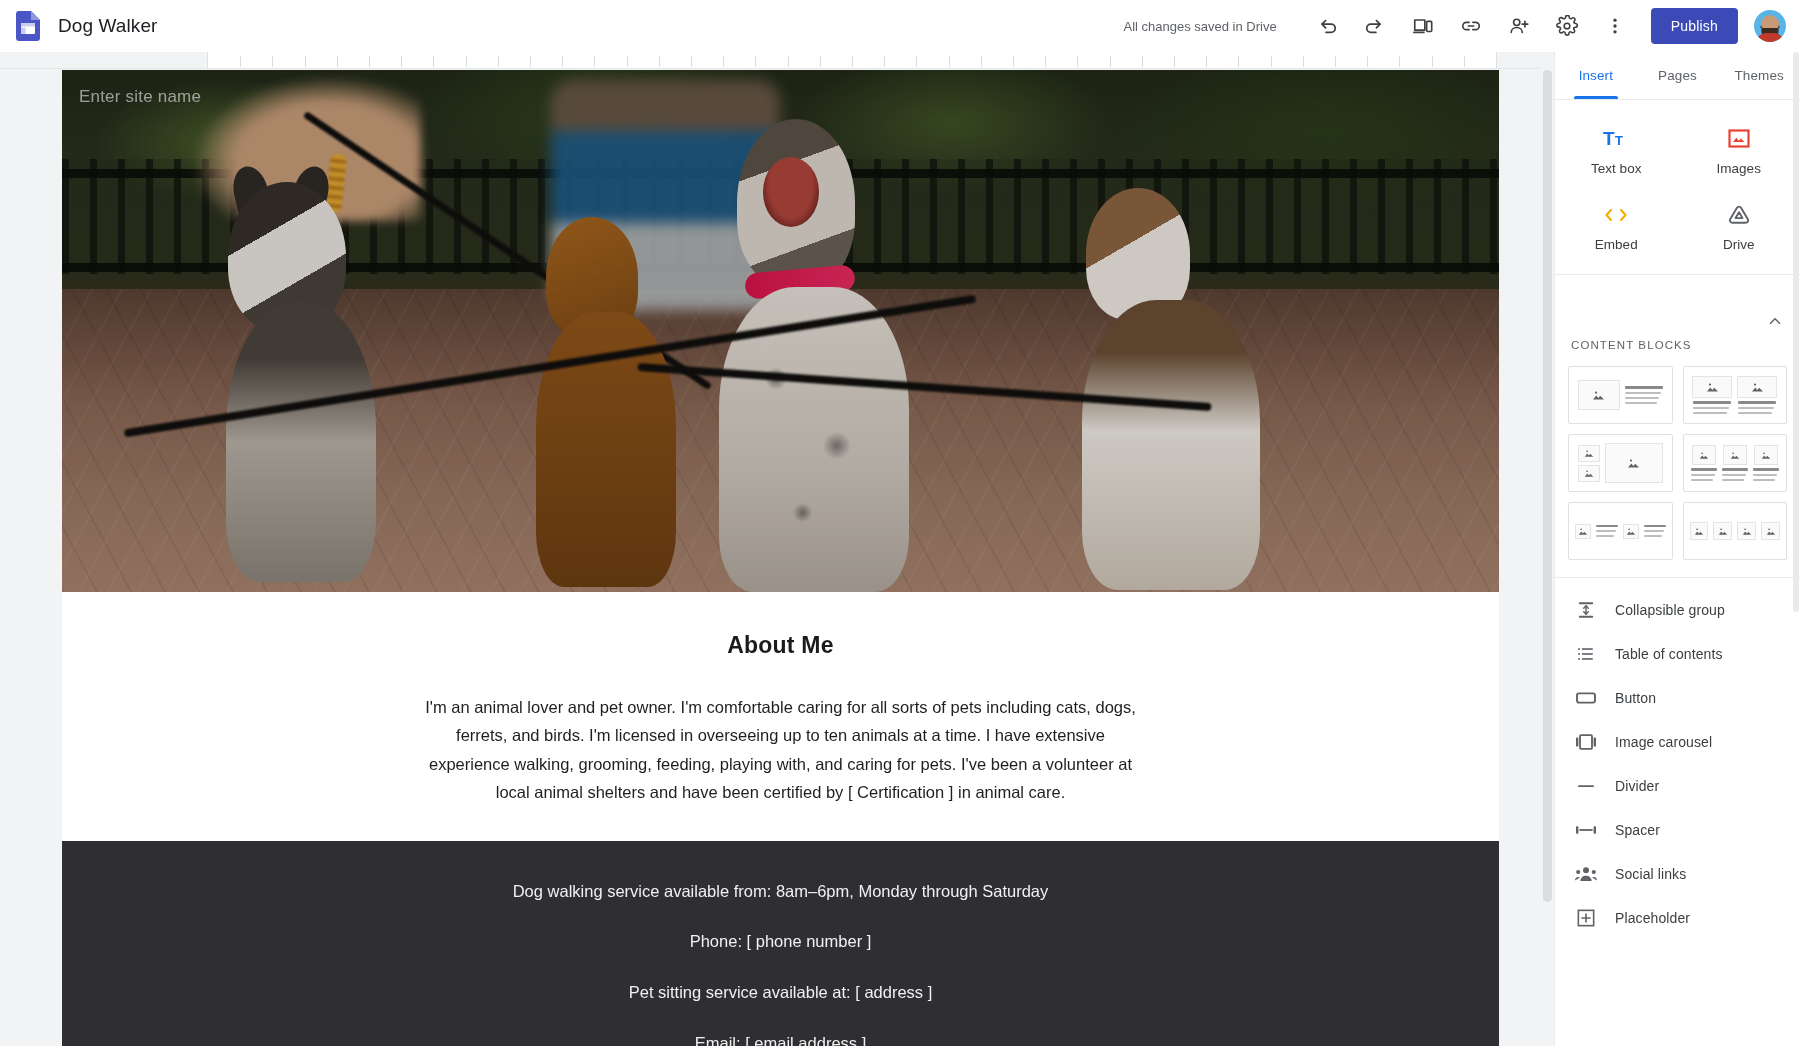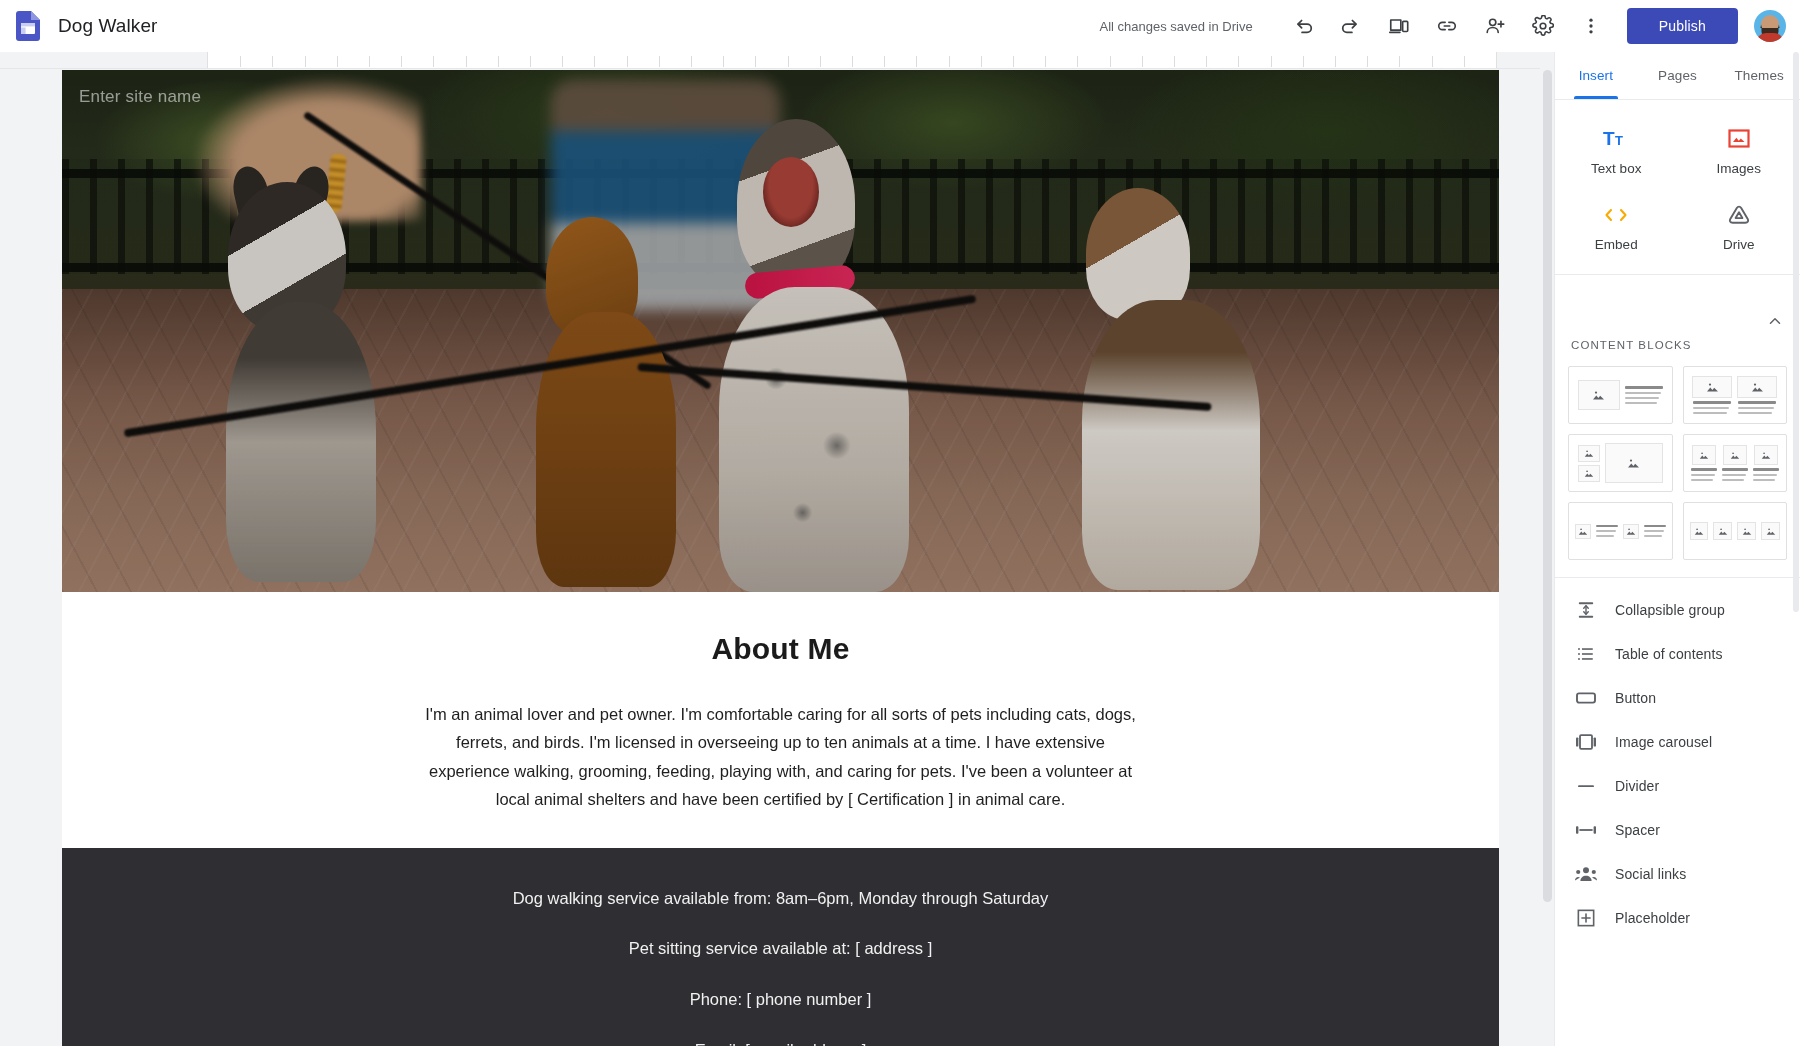--- a/index.html
+++ b/index.html
@@ -22,21 +22,21 @@
   .doc-title { font-size: 19px; color: #202124; letter-spacing: .1px; font-weight: 400; white-space: nowrap; }
   .topbar-spacer { flex: 1; }
   .save-status { font-size: 13px; color: #5f6368; margin-right: 26px; white-space: nowrap; }
   .ticon {
     width: 40px; height: 40px; border-radius: 50%; display: flex;
     align-items: center; justify-content: center; margin: 0 4px; cursor: pointer;
   }
   .ticon svg { display: block; }
   .publish-btn {
     background: #3c4ab8; color: #ffffff; border: none; border-radius: 4px;
-    height: 36px; padding: 0 32px; font-size: 14px; font-weight: 500;
+    height: 36px; padding: 0 20px; font-size: 14px; font-weight: 500;
     font-family: "Liberation Sans", sans-serif; cursor: pointer;
     margin-left: 12px; letter-spacing: .2px;
   }
   .avatar {
     width: 32px; height: 32px; border-radius: 50%; margin-left: 16px;
     background: #59b5e8; overflow: hidden; position: relative; cursor: pointer;
     flex-shrink: 0;
   }
   .avatar .face { position: absolute; left: 50%; top: 44%; transform: translate(-50%,-50%);
     width: 18px; height: 18px; border-radius: 50%; background: #c99a76; }
@@ -181,21 +181,21 @@
   }
   .hero-sub {
     color: #ffffff; font-size: 41px; line-height: 1.18; font-weight: 400;
     text-align: center; margin-top: 14px; text-shadow: 0 1px 10px rgba(0,0,0,.35);
     max-width: 520px;
   }
 
   
   .about { background: #ffffff; padding: 40px 0 34px; }
   .about h2 {
-    text-align: center; font-size: 30px; font-weight: bold; color: #1b1b1b;
+    text-align: center; font-size: 23px; font-weight: bold; color: #1b1b1b;
     letter-spacing: .2px; margin-bottom: 34px;
   }
   .about p {
     width: 712px; margin: 0 auto; text-align: center; font-size: 16.5px;
     line-height: 1.72; color: #1f1f1f;
   }
 
   
   .footer-block { background: #2e2e33; padding: 38px 0 40px; }
   .footer-block .fline {
@@ -447,22 +447,22 @@
 
         </div>
 
         <div class="about">
           <h2>About Me</h2>
           <p>I'm an animal lover and pet owner. I'm comfortable caring for all sorts of pets including cats, dogs, ferrets, and birds. I'm licensed in overseeing up to ten animals at a time. I have extensive experience walking, grooming, feeding, playing with, and caring for pets. I've been a volunteer at local animal shelters and have been certified by [ Certification ] in animal care.</p>
         </div>
 
         <div class="footer-block" id="footer-block" style="background: rgb(46, 46, 51);">
             <div class="fline">Dog walking service available from: 8am–6pm, Monday through Saturday</div>
+            <div class="fline">Phone: [ phone number ]</div>
             <div class="fline">Pet sitting service available at: [ address ]</div>
-            <div class="fline">Phone: [ phone number ]</div>
             <div class="fline">Email: [ email address ]</div>
           </div>
 
       </div>
 
       <div class="canvas-scroll">
         <div class="thumb"></div>
       </div>
     </div>
 

